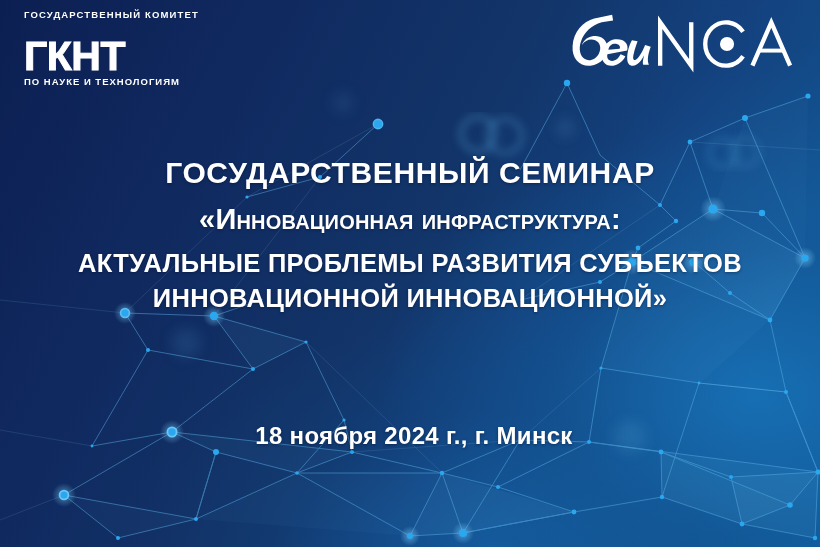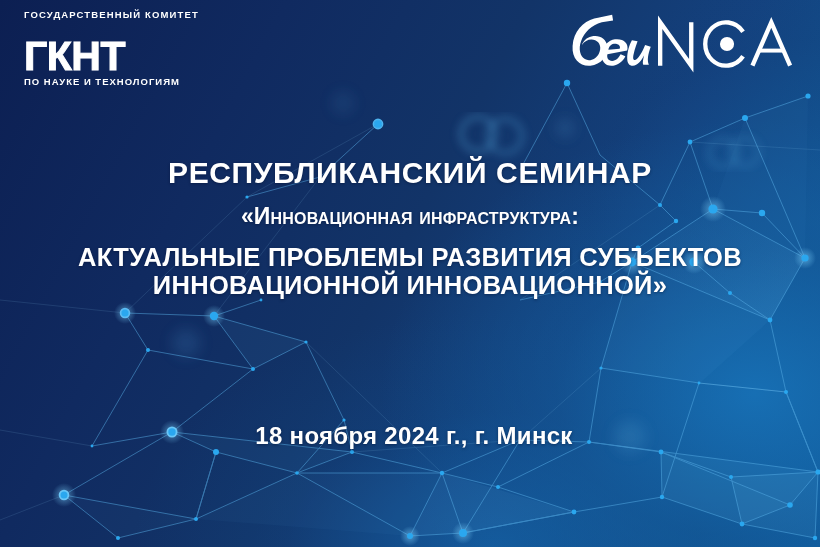--- a/index.html
+++ b/index.html
@@ -49,22 +49,22 @@
     position:absolute; left:0; right:0; top:158px;
     text-align:center; color:#ffffff;
     text-shadow:0 1px 3px rgba(4,16,44,0.45);
   }
   #title .l {
     font-weight:bold;
     line-height:1.0;
     white-space:nowrap;
   }
   #title .l1 { font-size:30px; letter-spacing:0.6px; margin-bottom:17px; }
-  #title .l2 { font-size:23px; letter-spacing:0.2px; margin-bottom:17px; font-variant:small-caps; }
-  #title .l3 { font-size:25.5px; letter-spacing:0.3px; margin-bottom:2px; }
+  #title .l2 { font-size:29px; letter-spacing:0.2px; margin-bottom:17px; font-variant:small-caps; }
+  #title .l3 { font-size:25.5px; letter-spacing:0.3px; margin-bottom:9px; }
   #title .l4 { font-size:25.5px; letter-spacing:0.3px; }
 
   
   #date {
     position:absolute; left:8px; right:0; top:422px;
     text-align:center; color:#ffffff;
     font-size:24px; font-weight:bold; letter-spacing:0.3px;
     text-shadow:0 1px 3px rgba(4,16,44,0.5);
   }
 </style>
@@ -275,21 +275,21 @@
 
       <path d="M188 18 A22 23 0 1 0 188 44" stroke-width="4.6"></path>
 
       <path d="M198 54 L218 8 L238 54"></path>
       <path d="M206 38 L230 38" stroke-width="4.2"></path>
     </g>
     <circle cx="171" cy="31" r="7.5" fill="#ffffff"></circle>
   </svg>
 
   <div id="title">
-    <div class="l l1">РЕСПУБЛИКАНСКИЙ СЕМИНАР</div>
+    <div class="l l1">ГОСУДАРСТВЕННЫЙ СЕМИНАР</div>
     <div class="l l2">«Инновационная инфраструктура:</div>
     <div class="l l3">АКТУАЛЬНЫЕ ПРОБЛЕМЫ РАЗВИТИЯ СУБЪЕКТОВ</div>
     <div class="l l4">ИННОВАЦИОННОЙ ИННОВАЦИОННОЙ»</div>
   </div>
 
   <div id="date">18 ноября 2024 г., г. Минск</div>
 
 </div>
 
 </body></html>

